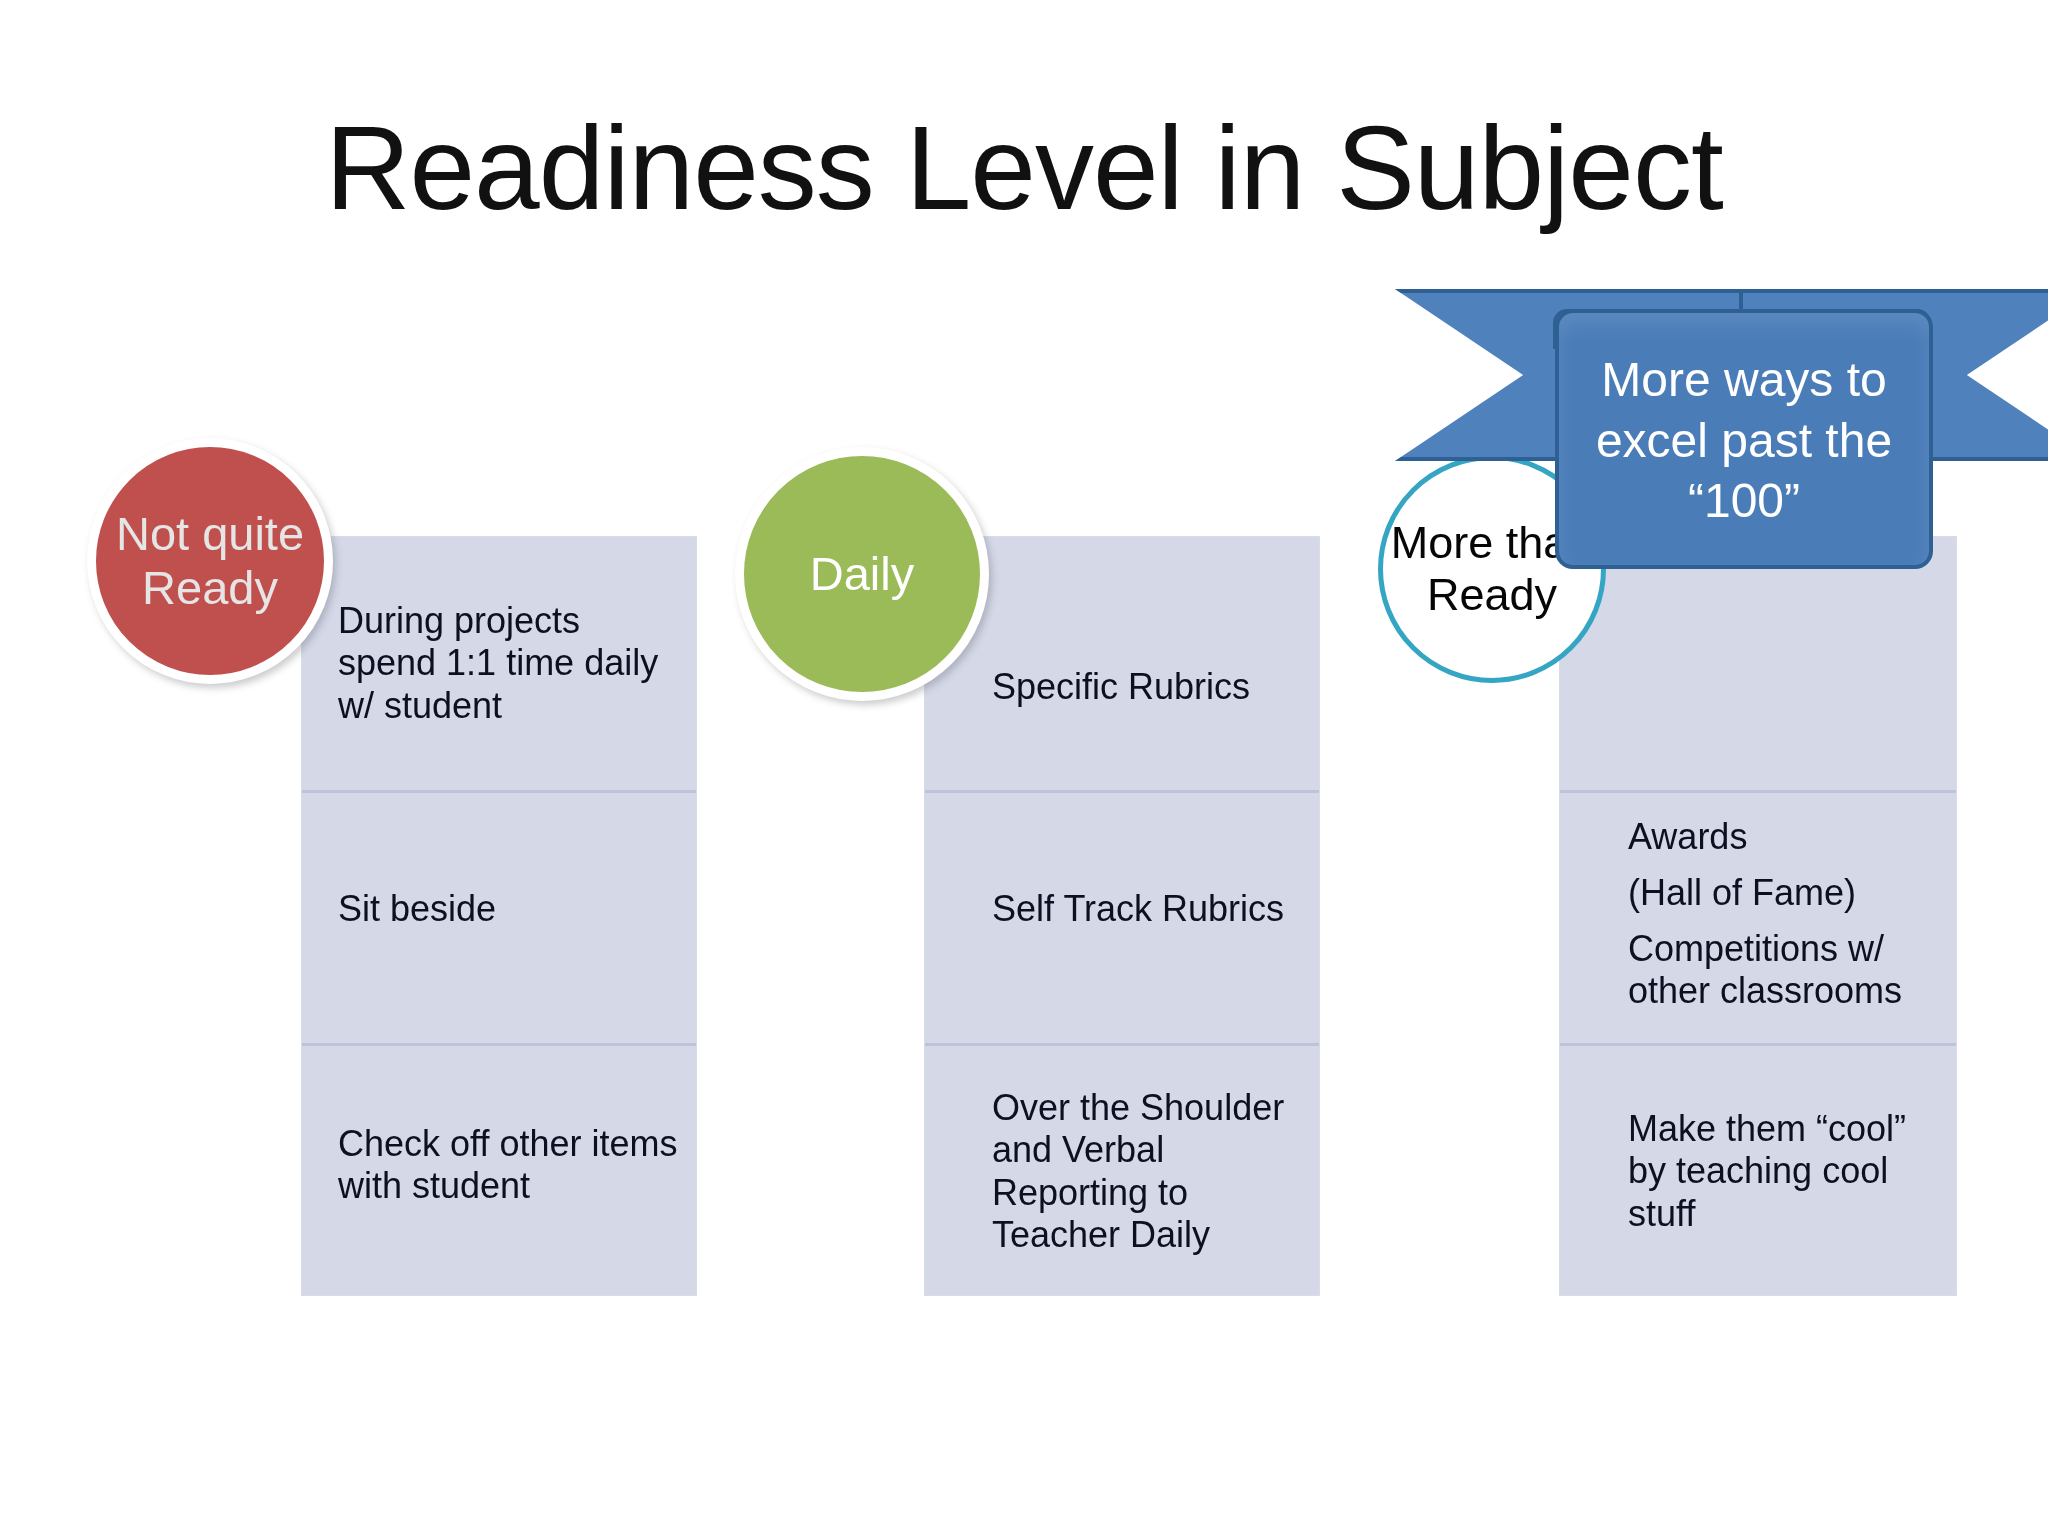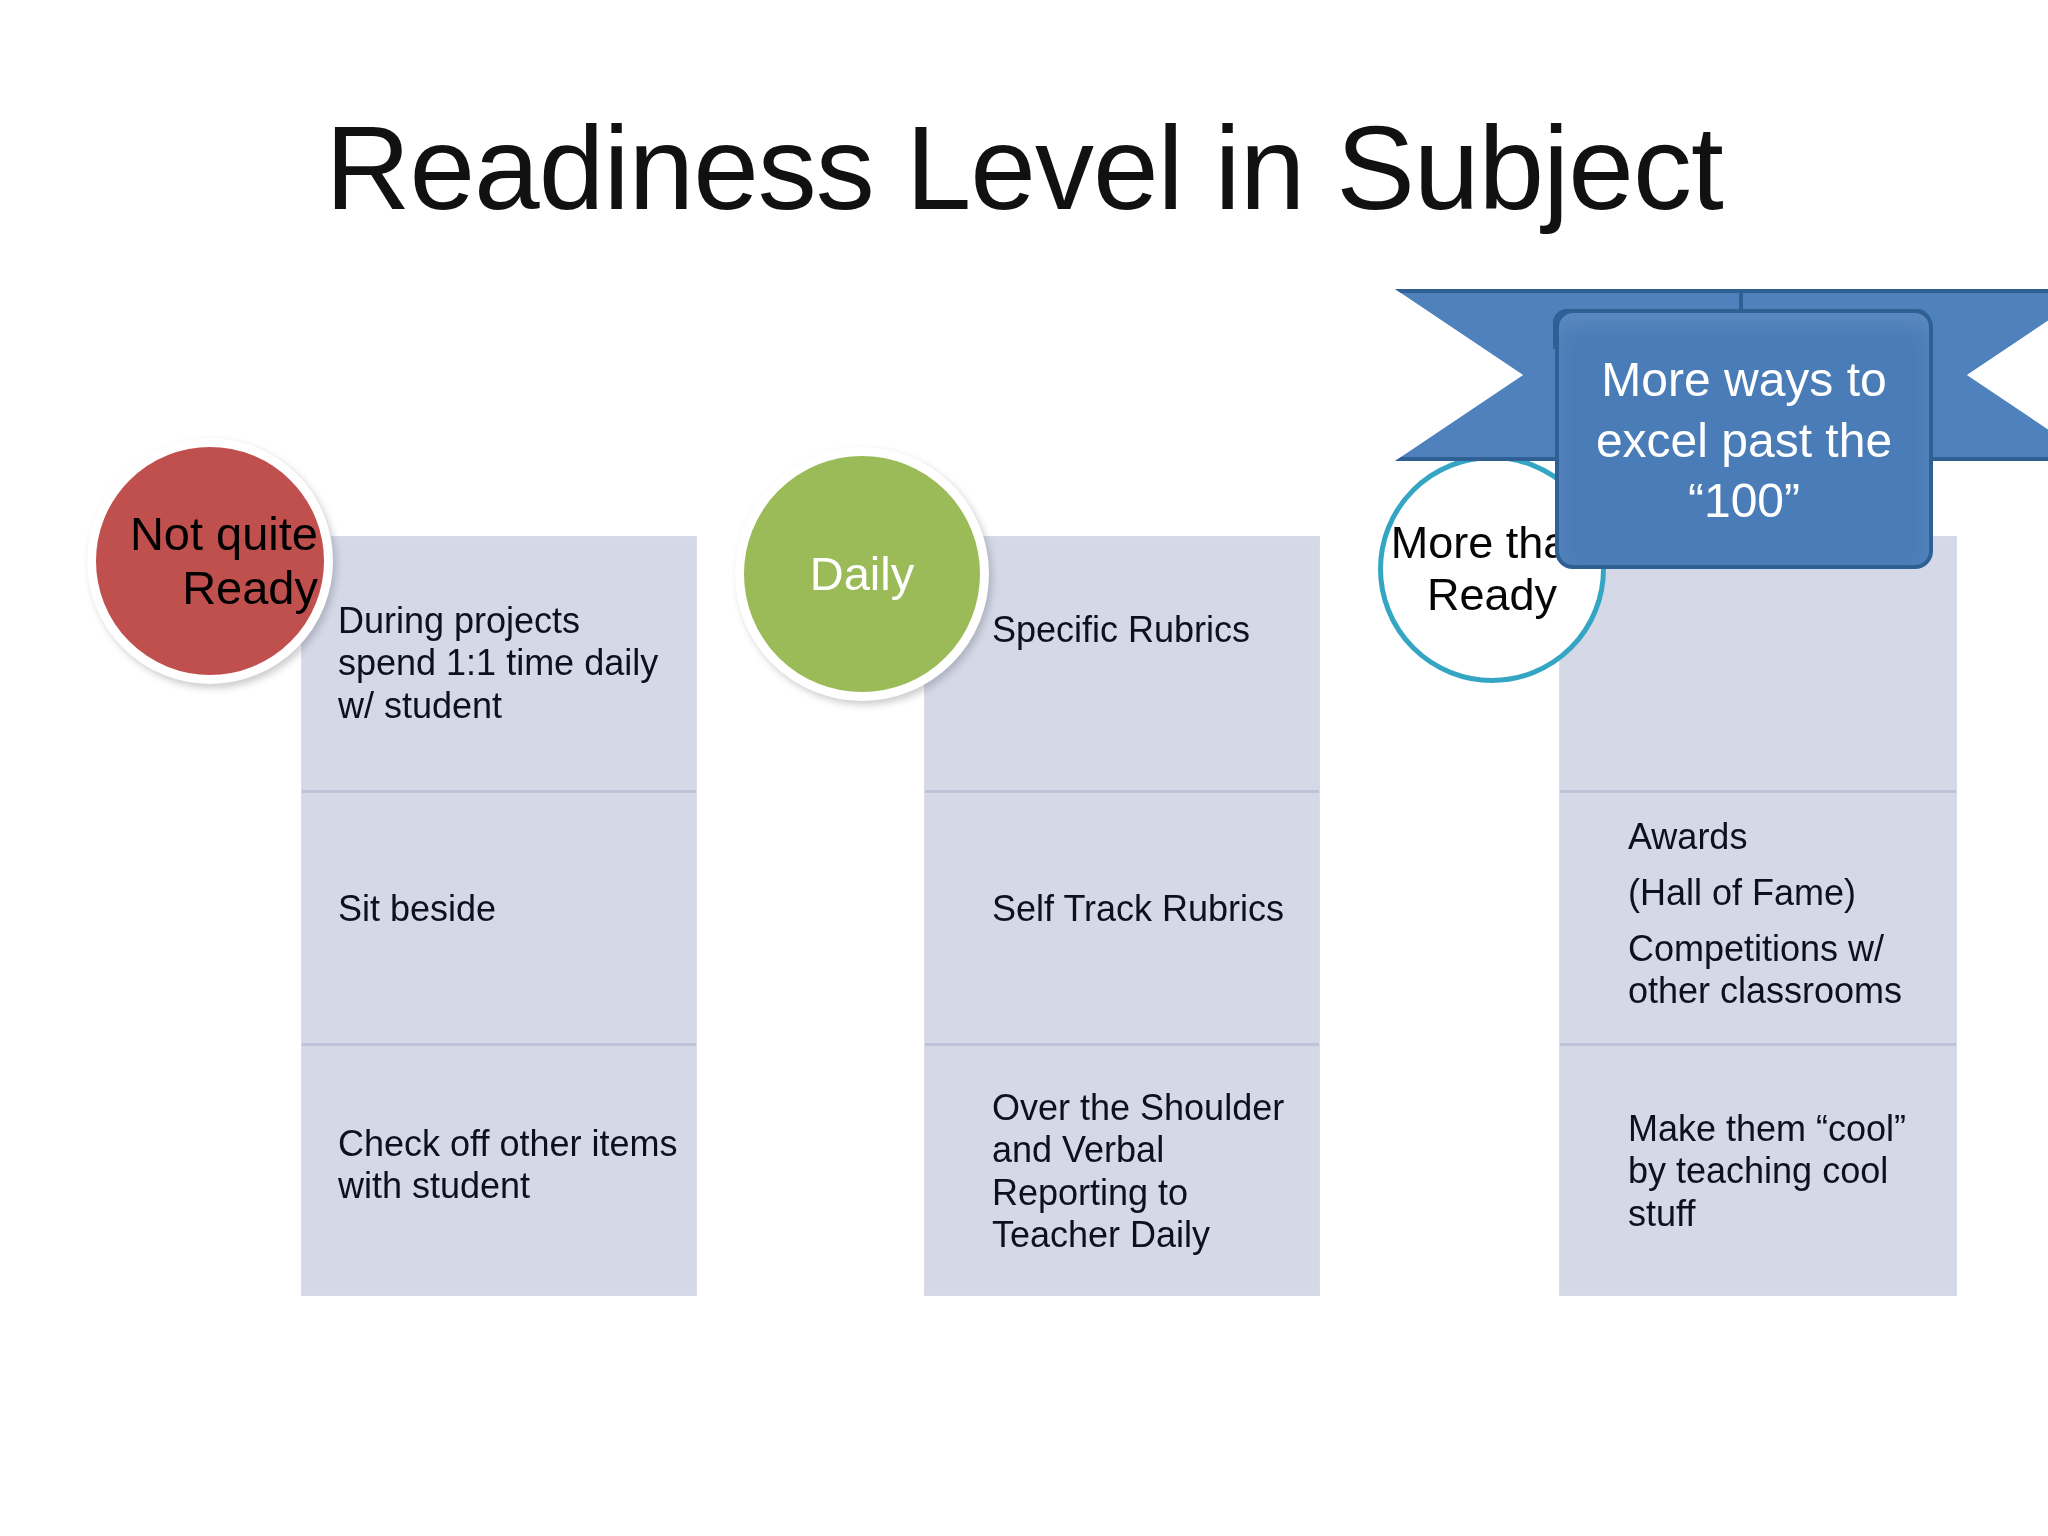--- a/index.html
+++ b/index.html
@@ -67,21 +67,21 @@
     color: #0d1020;
     font-weight: 400;
   }
 
   
   #c1-item-0 { left: 338px; top: 600px;  width: 330px; }
   #c1-item-1 { left: 338px; top: 888px;  width: 330px; }
   #c1-item-2 { left: 338px; top: 1123px; width: 340px; }
 
   
-  #c2-item-0 { left: 992px; top: 609px;  width: 330px; }
+  #c2-item-0 { left: 992px; top: 666px;  width: 330px; }
   #c2-item-1 { left: 992px; top: 888px;  width: 330px; }
   #c2-item-2 { left: 992px; top: 1087px; width: 330px; }
 
   
   #c3-item-0 { left: 1628px; top: 643px;  width: 340px; }
   #c3-item-1 { left: 1628px; top: 816px;  width: 340px; }
   #c3-item-2 { left: 1628px; top: 872px;  width: 340px; }
   #c3-item-3 { left: 1628px; top: 928px;  width: 300px; }
   #c3-item-4 { left: 1628px; top: 1108px; width: 320px; }
 
@@ -96,25 +96,24 @@
     box-sizing: border-box;
   }
 
   #circle-not-quite-ready {
     left: 87px;
     top: 438px;
     width: 246px;
     height: 246px;
     background: #c0504d;
     border: 9px solid #ffffff;
-    color: #000000;
+    color: #e5e5e5;
     font-size: 47px;
     line-height: 1.14;
     box-shadow: 3px 4px 7px rgba(90,90,100,0.30);
-    text-align: right;
   }
 
   #circle-ready {
     left: 735px;
     top: 447px;
     width: 254px;
     height: 254px;
     background: #9bbb59;
     border: 9px solid #ffffff;
     color: #ffffff;

